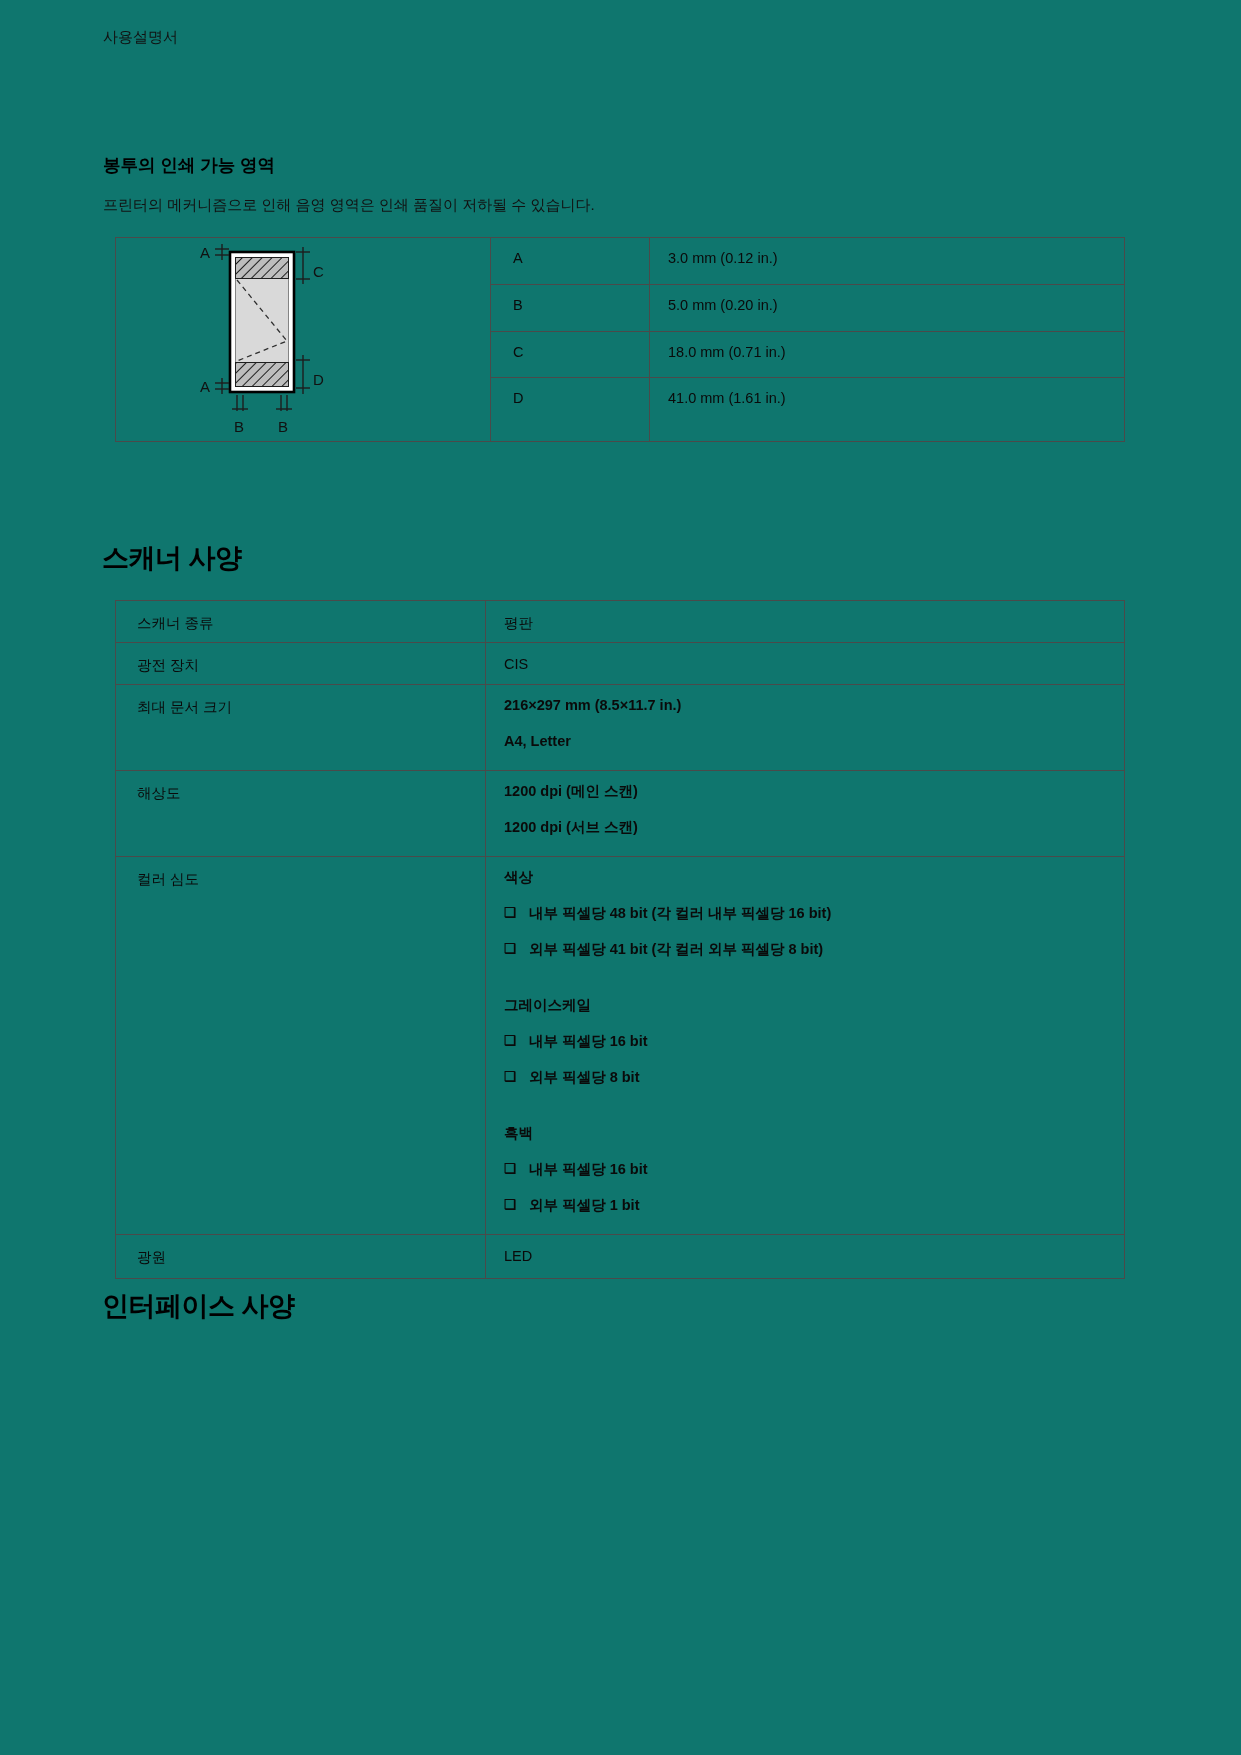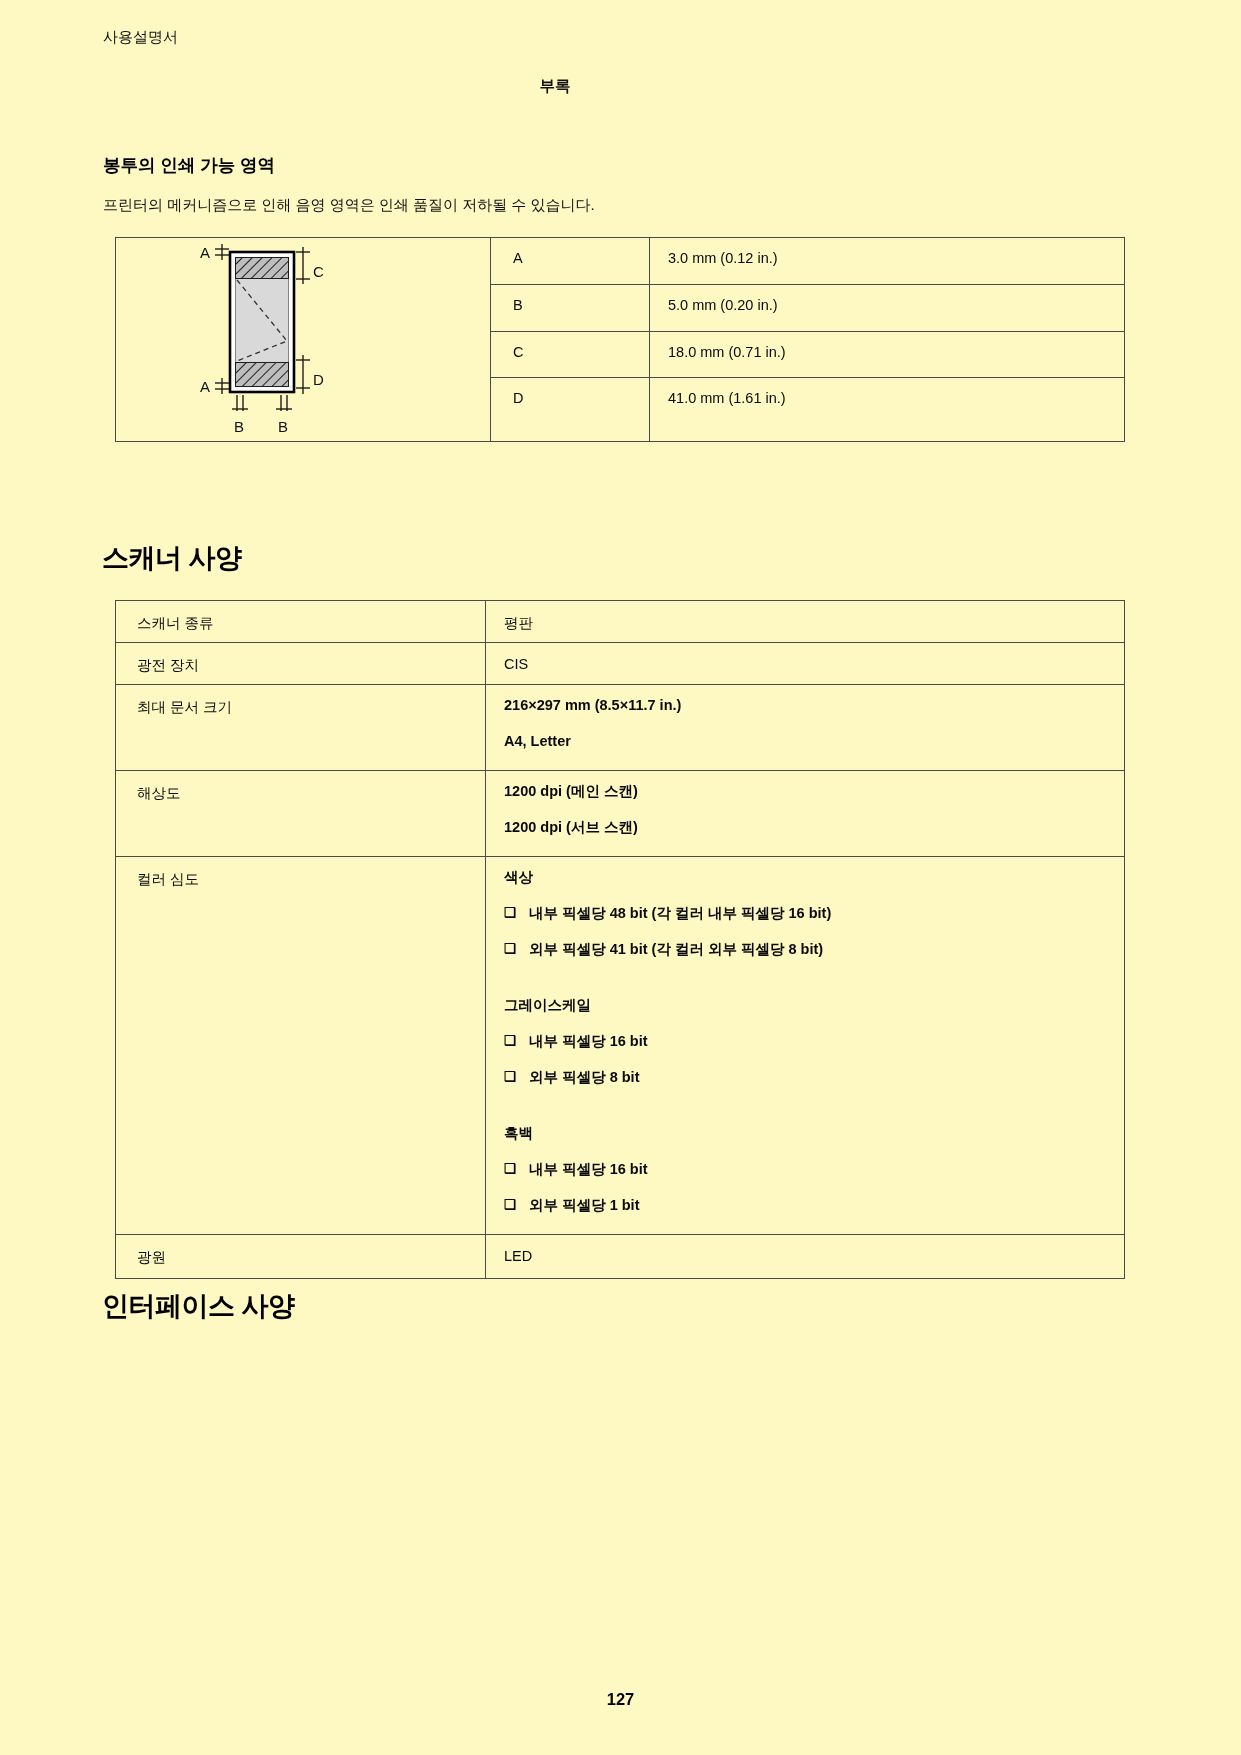--- a/index.html
+++ b/index.html
@@ -1,19 +1,19 @@
 <!DOCTYPE html>
 <html><head>
 <meta charset="utf-8">
 <style>
   html,body{margin:0;padding:0;background:#e8e8e8;}
   .page{
     position:relative;
     width:1241px;height:1755px;
-    background:#fef9c3;
+    background:#0f766e;
     margin:0 auto;
     font-family:"Liberation Sans", sans-serif;
     color:#000;
     overflow:hidden;
   }
   .hdr-left{position:absolute;left:103px;top:28px;font-size:15px;color:#111;}
   .hdr-center{position:absolute;left:0;top:76px;width:1110px;text-align:center;font-weight:bold;font-size:15.5px;color:#111;}
   .sec-h3{position:absolute;left:103px;top:153px;font-size:17.5px;font-weight:bold;color:#000;}
   .para{position:absolute;left:103px;top:196px;font-size:15px;color:#111;}
 
@@ -49,21 +49,20 @@
 
   .diagram-wrap{width:230px;margin:4px auto 0 auto;}
   .dim-label{font-size:15px;fill:#111;font-family:"Liberation Sans",sans-serif;}
 </style>
 </head>
 <body>
 
 <div class="page">
 
   <div class="hdr-left">사용설명서</div>
-  <div class="hdr-center">부록</div>
 
   <div class="sec-h3">봉투의 인쇄 가능 영역</div>
   <div class="para">프린터의 메커니즘으로 인해 음영 영역은 인쇄 품질이 저하될 수 있습니다.</div>
 
   <table class="spec-table env-table">
     <tbody>
         <tr class="env-row-1">
       <td class="diagram-cell" rowspan="4">
         <div class="diagram-wrap">
           <svg width="230" height="196" viewBox="0 0 230 196" xmlns="http://www.w3.org/2000/svg">
@@ -189,15 +188,14 @@
     <tr class="row-led">
       <td class="label-cell">광원</td>
       <td class="value-cell">LED</td>
     </tr>
   </tbody>
     </table>
 
   <div class="sec-h2 h2-interface">인터페이스 사양</div>
 
 
-  <div class="page-num">127</div>
 
 </div>
 
 </body></html>

